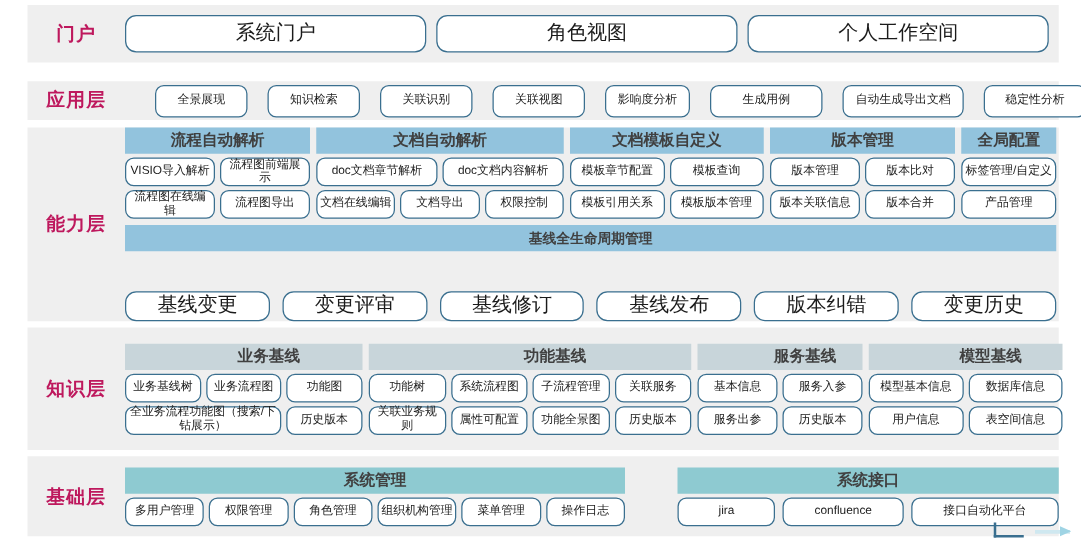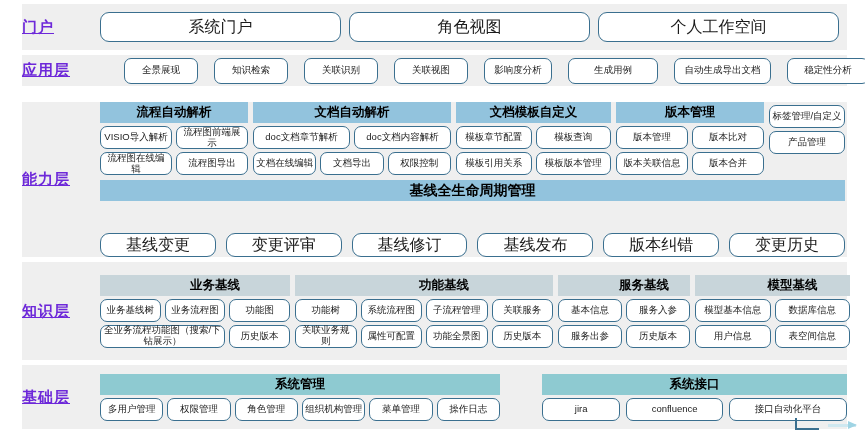--- a/index.html
+++ b/index.html
@@ -29,25 +29,25 @@
     left: 22px;
     width: 825px;
     background: #efefef;
     box-sizing: border-box;
     display: flex;
     align-items: center;
   }
   .layer-label {
     width: 78px;
     flex: 0 0 78px;
+    text-align: center;
     font-size: 15px;
     font-weight: bold;
-    color: #6d28d9;
+    color: #be185d;
     letter-spacing: 1px;
-    text-decoration: underline;
   }
   .layer-body {
     flex: 1 1 auto;
     padding-right: 8px;
     box-sizing: border-box;
   }
 
   
   .pill {
     border: 1.3px solid #3a6f8f;
@@ -81,31 +81,31 @@
   
   .app-btn {
     height: 26px;
   }
 
   
   .grp-head {
     text-align: right;
     font-size: 12.5px;
     font-weight: bold;
-    color: #000000;
+    color: #404040;
     box-sizing: border-box;
     display: flex;
     align-items: center;
     justify-content: center;
     height: 21px;
   }
   .grp-head.cap   { background: #92c3dd; }
   .grp-head.know  { background: #c8d5da; padding-left: 40px; }
   .grp-head.base  { background: #8ecad1; }
-  .grp-head.wide  { font-size: 14px; }
+  .grp-head.wide  { font-size: 11px; }
 
   .grp { display: flex; flex-direction: column; }
   .grp-rows { margin-top: 3px; display: flex; flex-direction: column; gap: 3px; }
   .grp-row { display: flex; gap: 4px; }
   .grp-row .pill { flex: 1 1 0; height: 23px; }
 
   .cols { display: flex; gap: 5px; }
 
   
   .band { margin-top: 5px; }
@@ -140,21 +140,21 @@
     <div class="layer-label">门户</div>
     <div class="layer-body">
       <div class="row-flex">
         <div class="pill big portal-btn">系统门户</div>
         <div class="pill big portal-btn">角色视图</div>
         <div class="pill big portal-btn">个人工作空间</div>
       </div>
     </div>
   </div>
 
-  <div class="layer" style="top:55px; height:31px;">
+  <div class="layer" style="top:65px; height:31px;">
     <div class="layer-label">应用层</div>
     <div class="layer-body">
       <div class="row-flex" style="gap:16px;margin-left:24px;">
         <div class="pill app-btn" style="width:74px;">全景展现</div>
         <div class="pill app-btn" style="width:74px;">知识检索</div>
         <div class="pill app-btn" style="width:74px;">关联识别</div>
         <div class="pill app-btn" style="width:74px;">关联视图</div>
         <div class="pill app-btn" style="width:68px;">影响度分析</div>
         <div class="pill app-btn" style="width:90px;">生成用例</div>
         <div class="pill app-btn" style="width:97px;">自动生成导出文档</div>
@@ -220,20 +220,21 @@
               <div class="pill">版本比对</div>
             </div>
             <div class="grp-row">
               <div class="pill">版本关联信息</div>
               <div class="pill">版本合并</div>
             </div>
           </div>
         </div>
 
         <div class="grp" style="width:76px;">
+          <div class="grp-head cap">全局配置</div>
           <div class="grp-rows">
             <div class="grp-row">
               <div class="pill">标签管理/自定义</div>
             </div>
             <div class="grp-row">
               <div class="pill">产品管理</div>
             </div>
           </div>
         </div>
 

